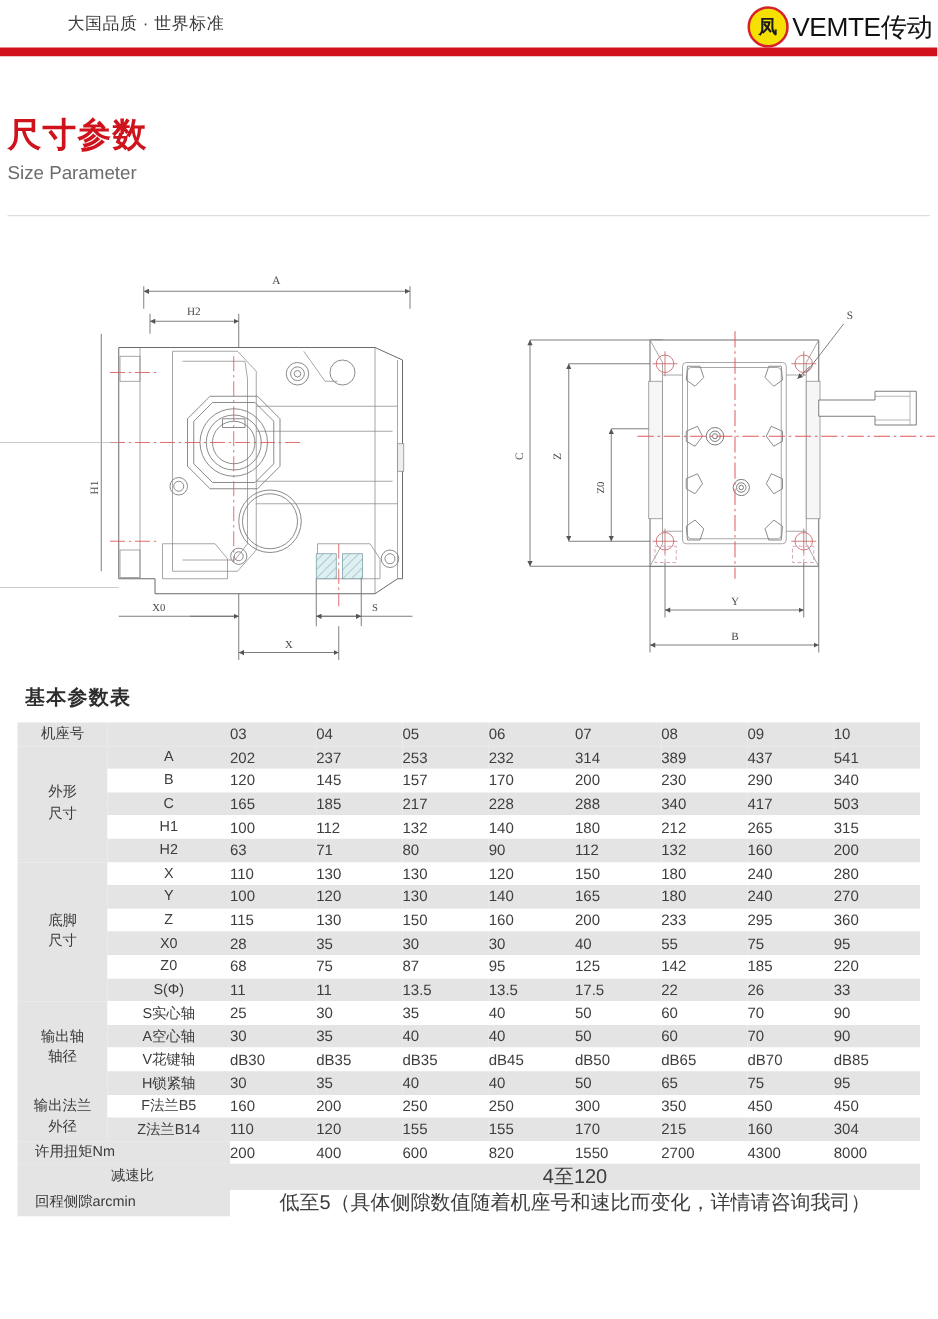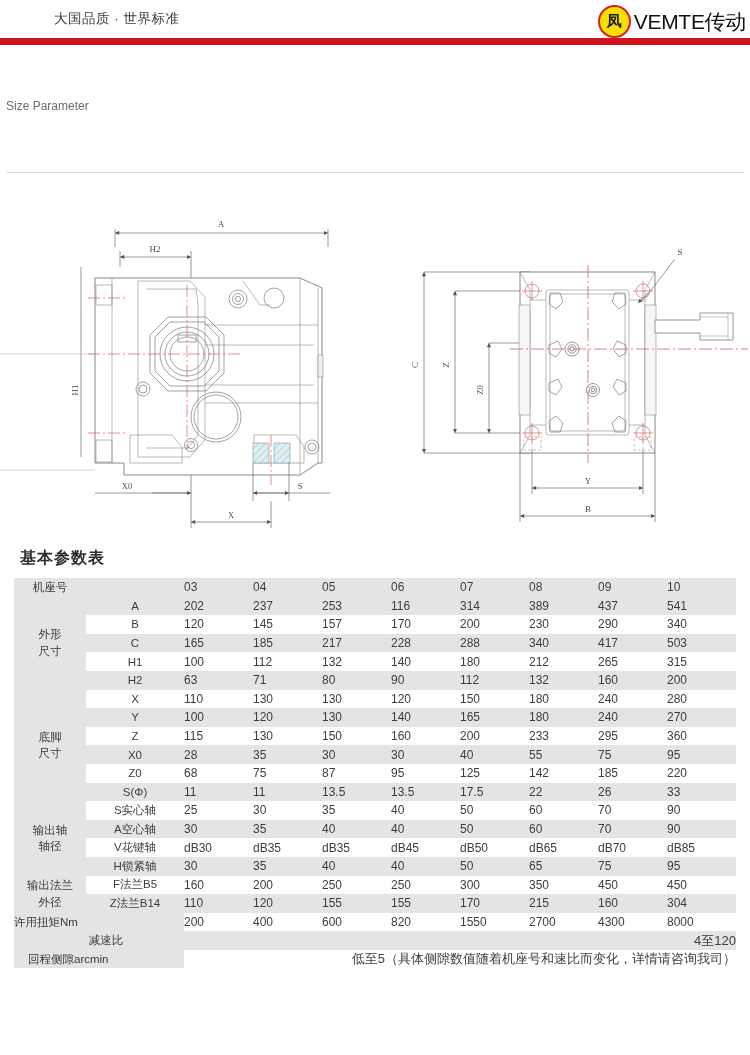--- a/index.html
+++ b/index.html
@@ -76,25 +76,24 @@
   }
   .title-cn {
     font-size: 27px;
     font-weight: bold;
     color: #cf121b;
     letter-spacing: 1px;
     line-height: 1.15;
     margin: 0;
   }
   .title-en {
-    font-size: 12px;
+    font-size: 15px;
     color: #6d6d6d;
     margin: 6px 0 0 0;
     font-weight: normal;
-    text-align: center;
   }
   .title-rule {
     position: absolute;
     left: 6px;
     right: 6px;
     top: 172px;
     height: 1px;
     background: #dddddd;
   }
 
@@ -152,23 +151,23 @@
     text-align: left;
     padding-left: 14px;
     font-size: 12px;
   }
   .shade-odd { background: #e4e4e4; }
   .shade-even { background: #ffffff; }
   .hdr-cell {
     background: #e4e4e4;
   }
   .wide-cell {
-    text-align: right;
+    text-align: center;
     padding-left: 14px;
-    font-size: 13px;
+    font-size: 16px;
   }
   .note {
     position: absolute;
     left: 22px;
     top: 1082px;
     font-size: 11.5px;
     color: #444444;
   }
 </style>
 </head>
@@ -177,20 +176,21 @@
 <div class="page-header">
   <div class="tagline">大国品质 · 世界标准</div>
   <div class="brand">
     <div class="brand-mark">凤</div>
     <div class="brand-name">VEMTE传动</div>
   </div>
   <div class="header-rule"></div>
 </div>
 
 <div class="title-block">
+  <div class="title-cn">尺寸参数</div>
   <div class="title-en">Size Parameter</div>
 </div>
 <div class="title-rule"></div>
 
 <div class="drawings">
   <svg class="drawing-svg" width="750" height="355" viewBox="0 0 750 355">
     <defs>
       <pattern id="hatch" width="5" height="5" patternTransform="rotate(45)" patternUnits="userSpaceOnUse">
         <rect width="5" height="5" fill="#dff0f2"></rect>
         <line x1="0" y1="0" x2="0" y2="5" stroke="#7aa8b0" stroke-width="0.8"></line>
@@ -459,21 +459,21 @@
         <td class="val hdr-cell">08</td>
         <td class="val hdr-cell">09</td>
         <td class="val hdr-cell">10</td>
       </tr>
       <tr>
         <td class="grp" rowspan="5"><span>外形</span><br><span>尺寸</span></td>
         <td class="sub shade-odd">A</td>
         <td class="val shade-odd">202</td>
         <td class="val shade-odd">237</td>
         <td class="val shade-odd">253</td>
-        <td class="val shade-odd">116</td>
+        <td class="val shade-odd">232</td>
         <td class="val shade-odd">314</td>
         <td class="val shade-odd">389</td>
         <td class="val shade-odd">437</td>
         <td class="val shade-odd">541</td>
       </tr>
       <tr>
         <td class="sub shade-even">B</td>
         <td class="val shade-even">120</td>
         <td class="val shade-even">145</td>
         <td class="val shade-even">157</td>
@@ -645,21 +645,21 @@
         <td class="val shade-odd">110</td>
         <td class="val shade-odd">120</td>
         <td class="val shade-odd">155</td>
         <td class="val shade-odd">155</td>
         <td class="val shade-odd">170</td>
         <td class="val shade-odd">215</td>
         <td class="val shade-odd">160</td>
         <td class="val shade-odd">304</td>
       </tr>
       <tr>
-        <td class="grp" colspan="2" style="text-align: left; ">许用扭矩Nm</td>
+        <td class="grp" colspan="2" style="text-align: left; padding-left: 14px;">许用扭矩Nm</td>
         <td class="val shade-even">200</td>
         <td class="val shade-even">400</td>
         <td class="val shade-even">600</td>
         <td class="val shade-even">820</td>
         <td class="val shade-even">1550</td>
         <td class="val shade-even">2700</td>
         <td class="val shade-even">4300</td>
         <td class="val shade-even">8000</td>
       </tr>
       <tr>

